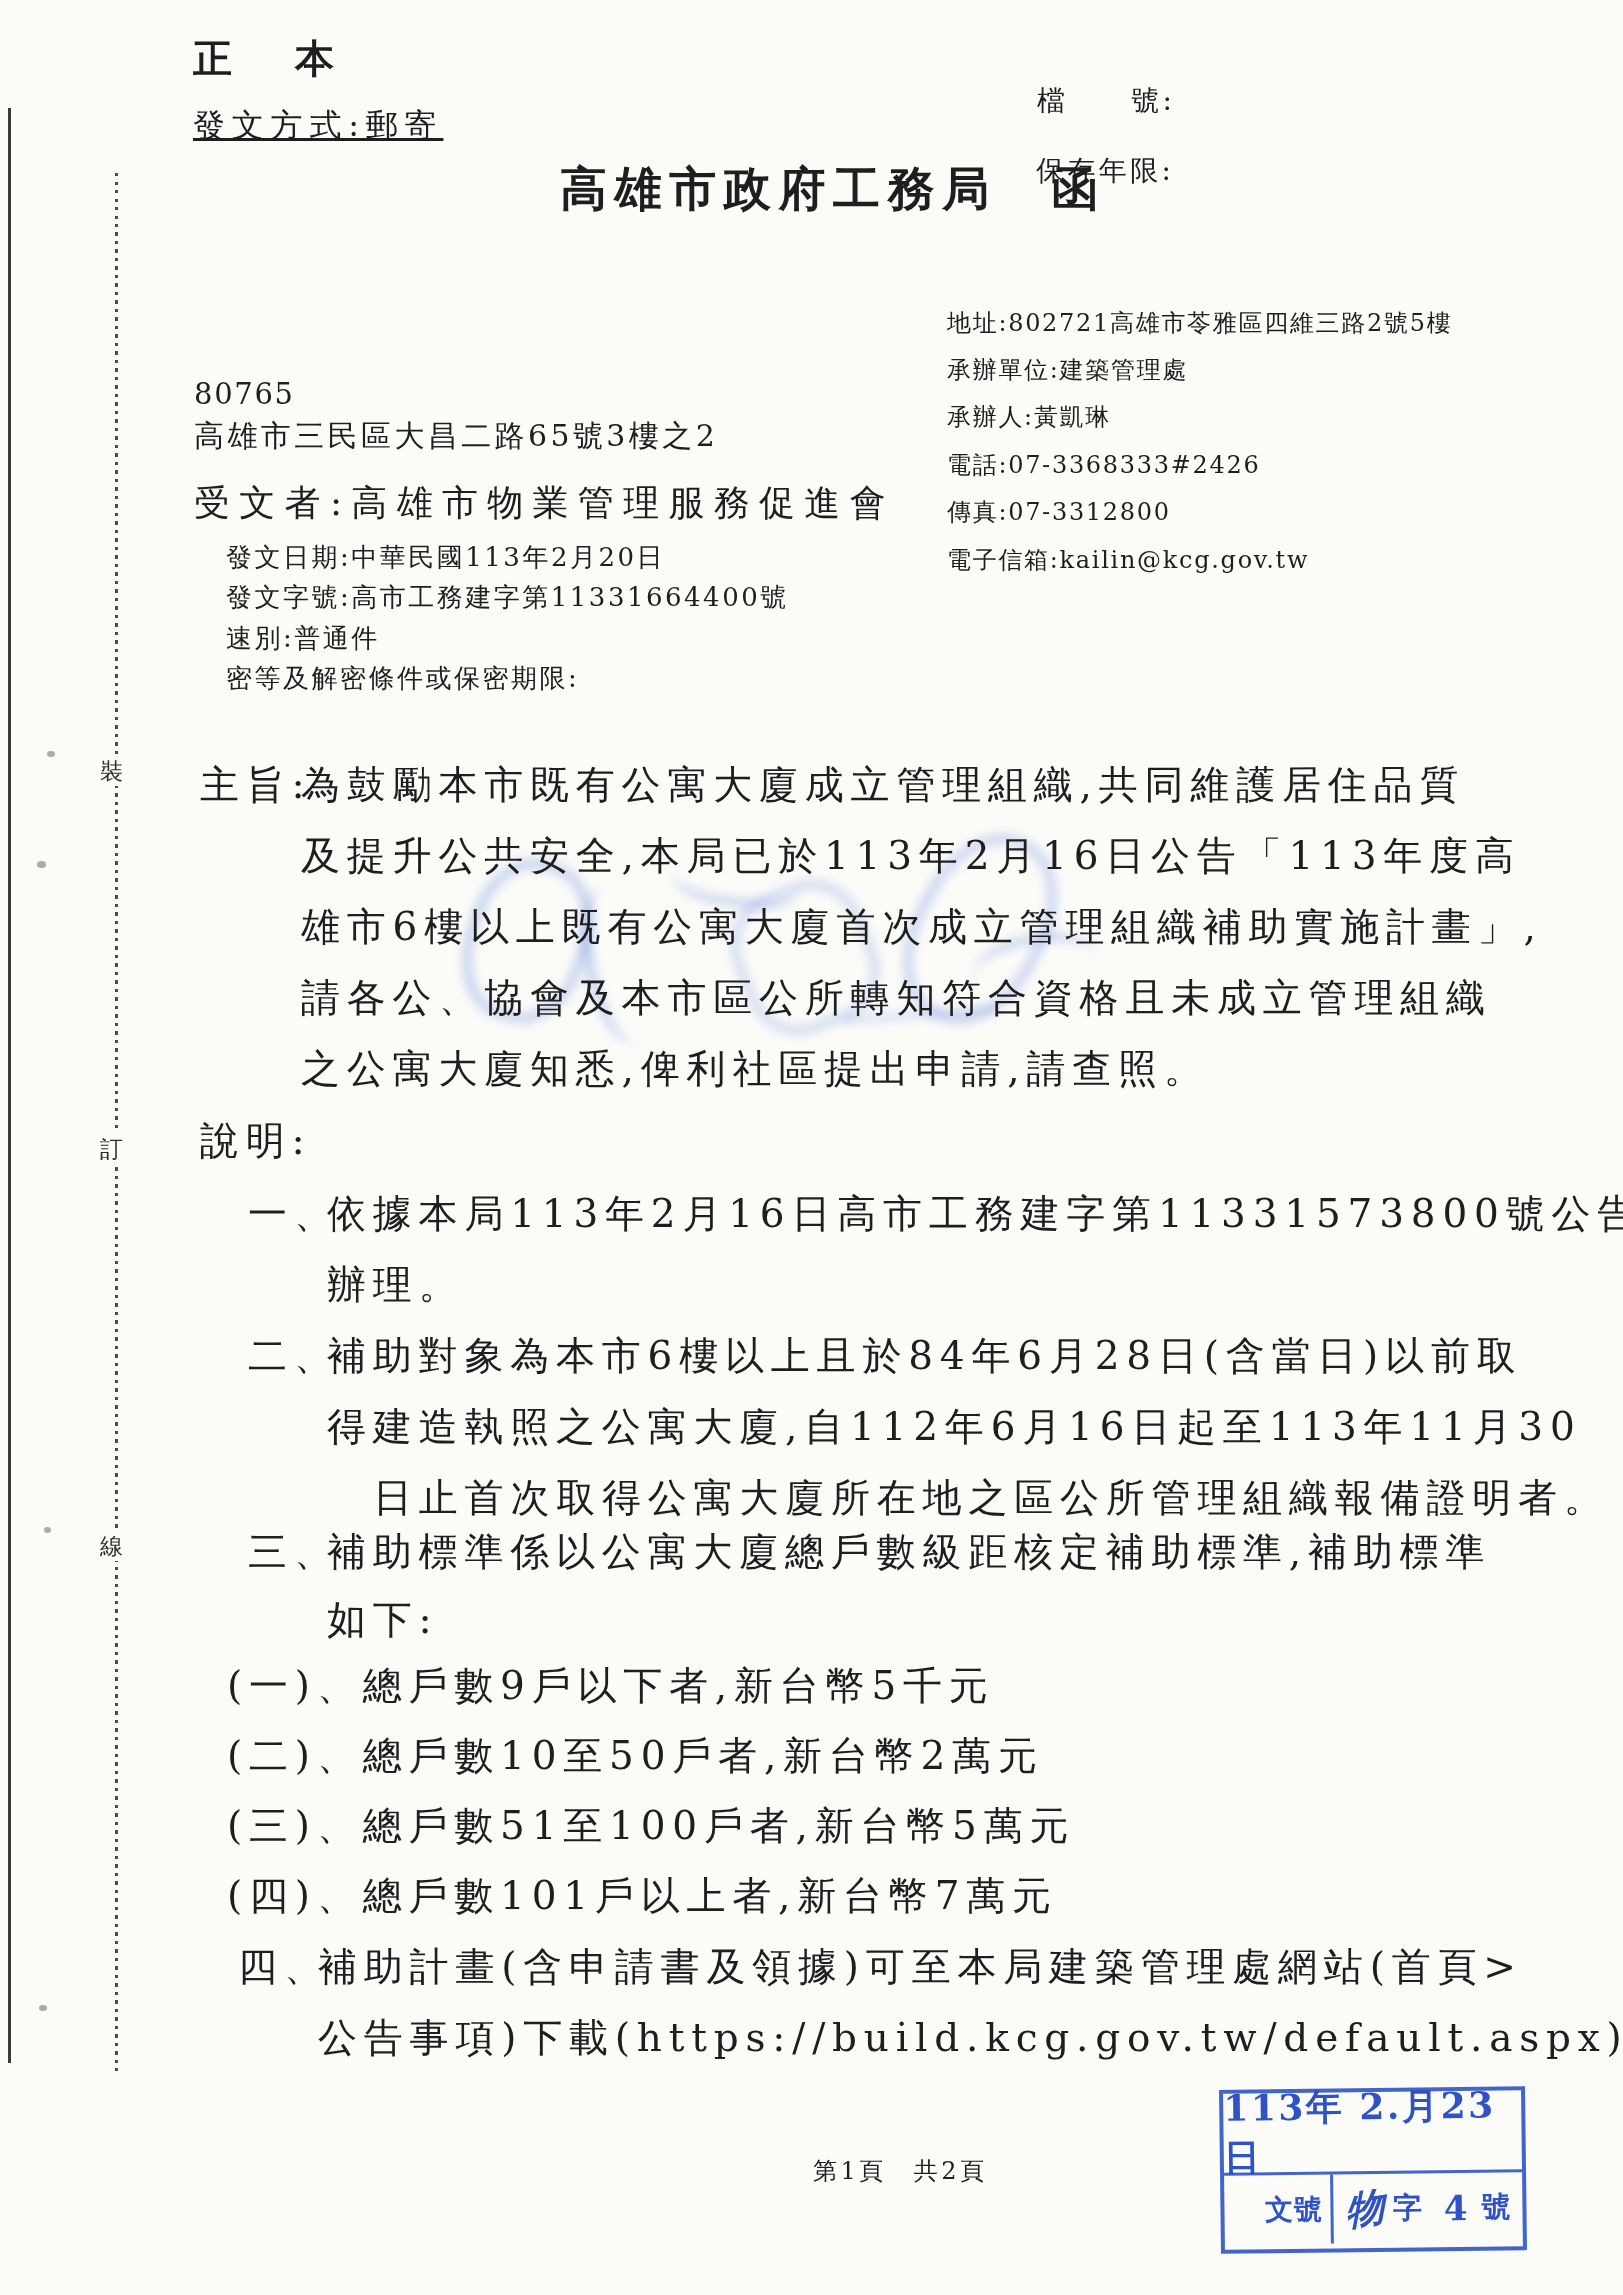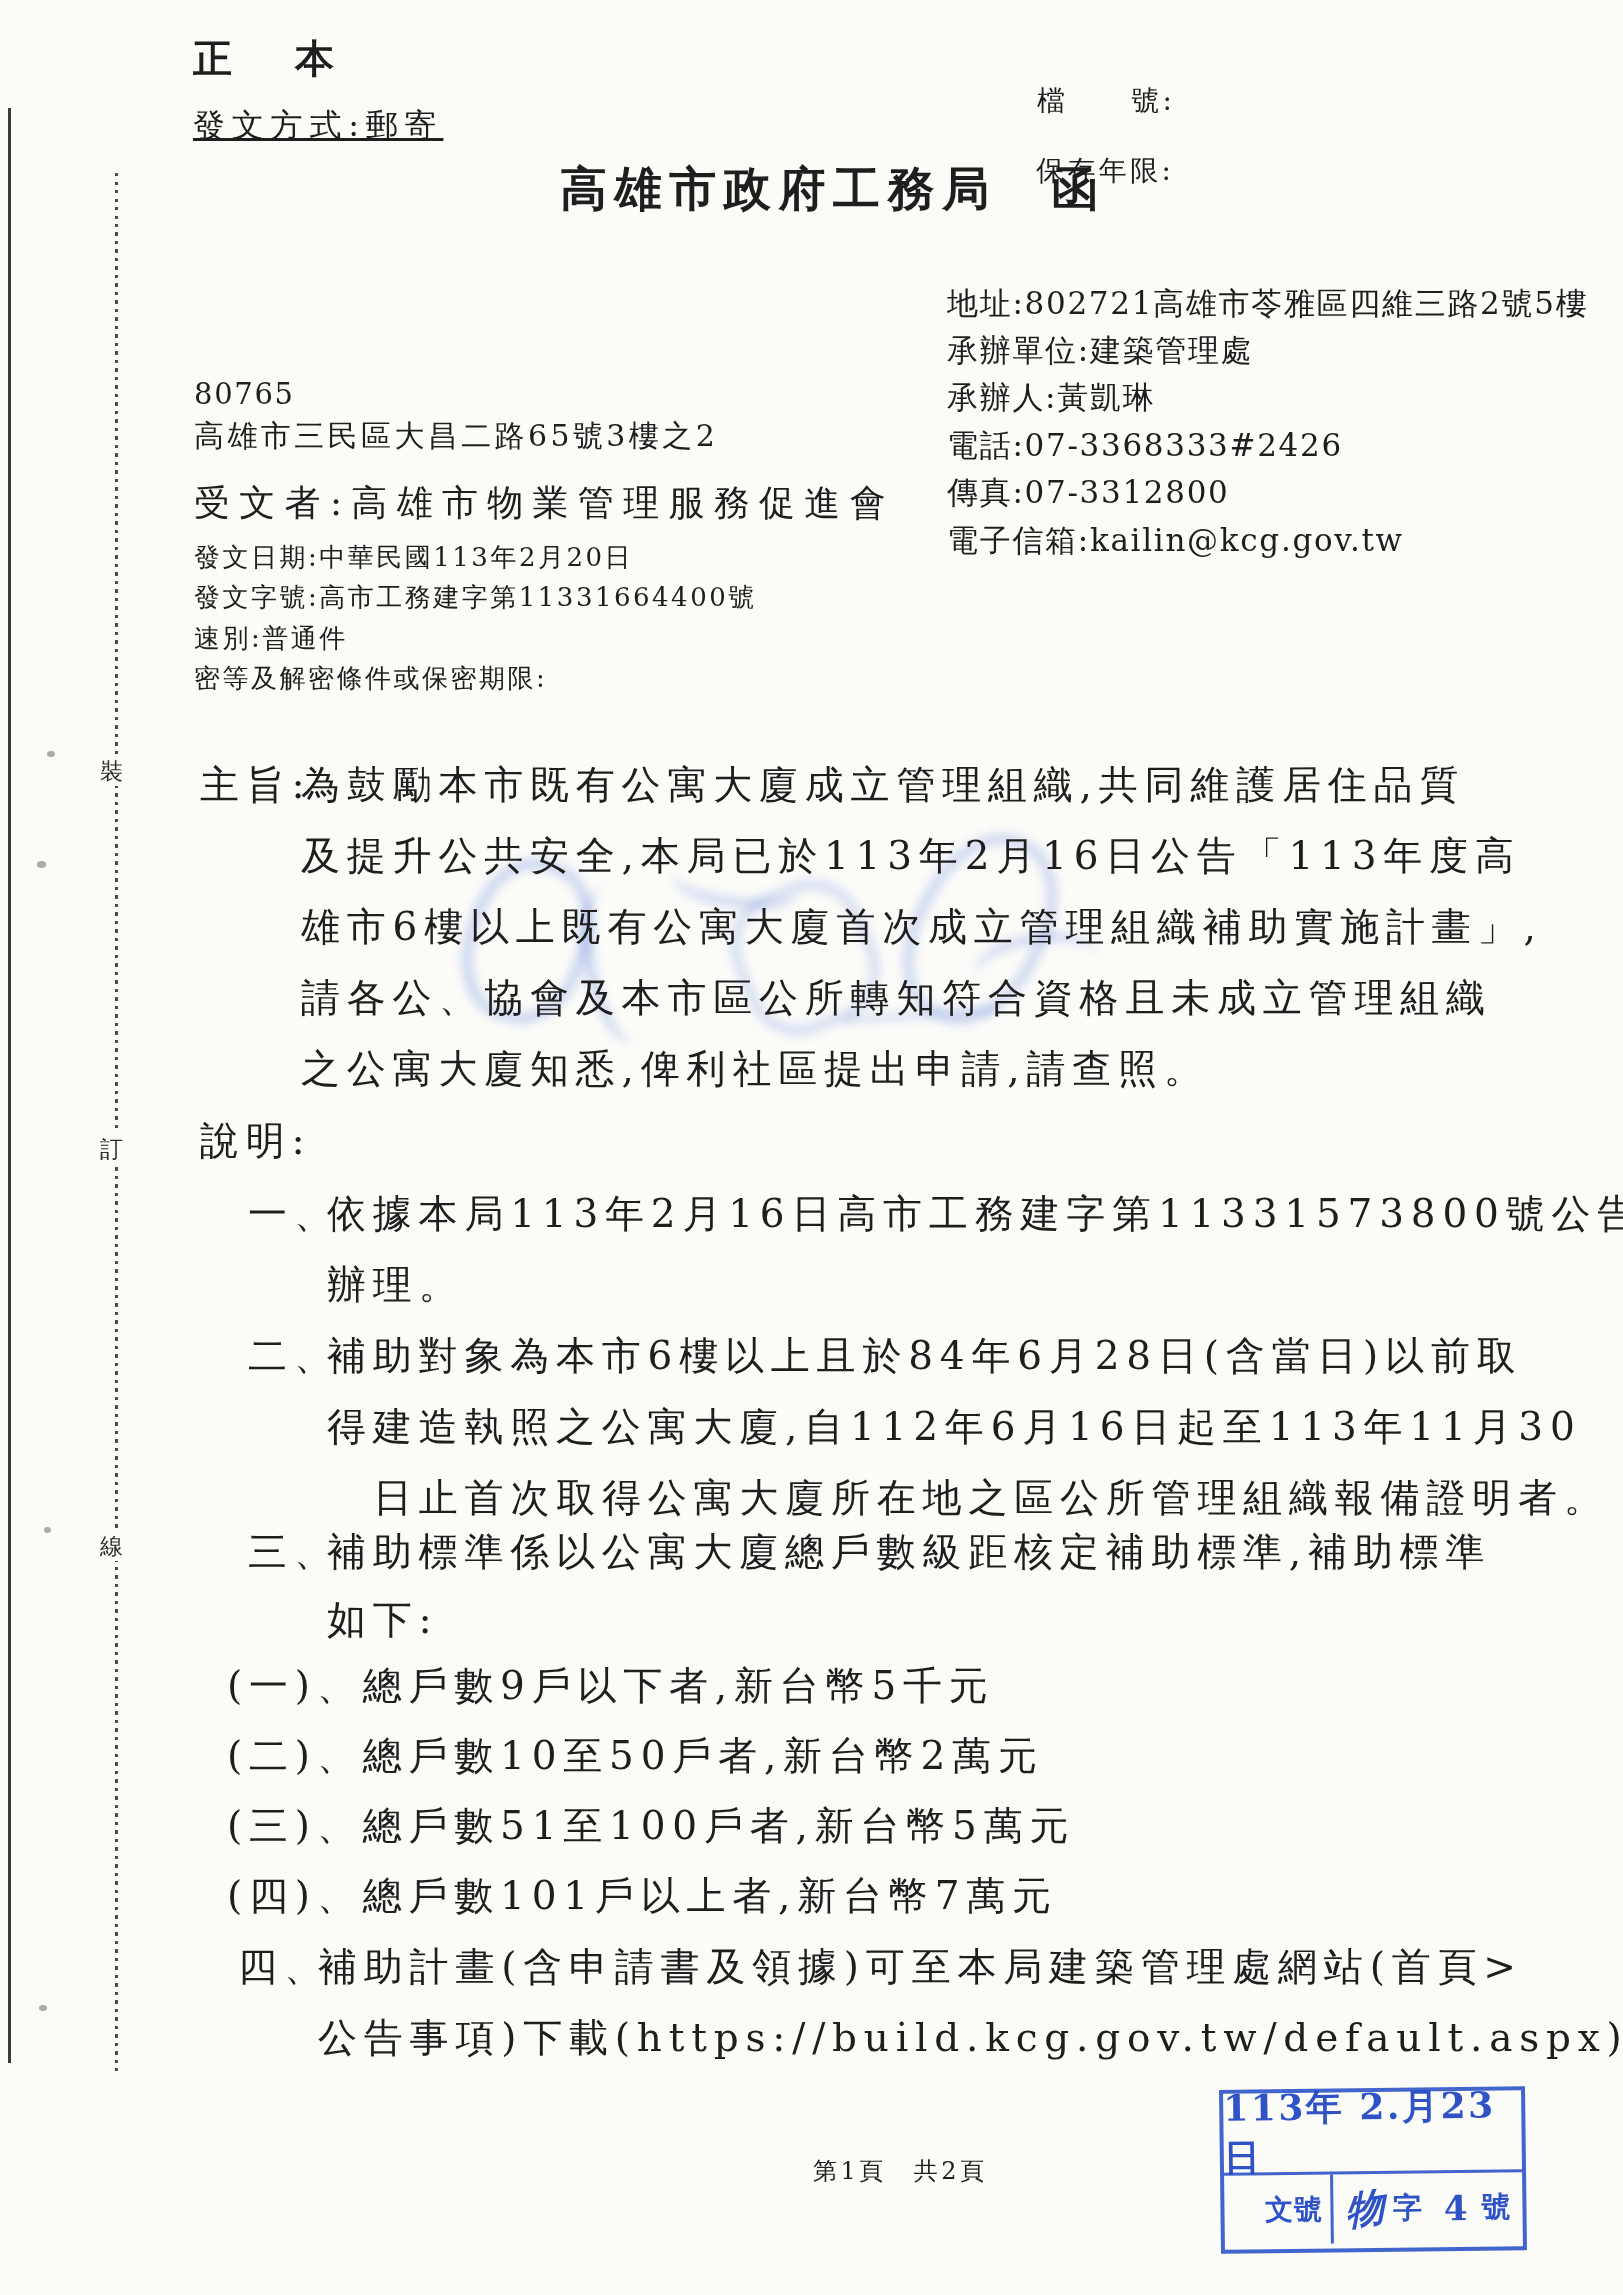--- a/index.html
+++ b/index.html
@@ -8,25 +8,25 @@
     background:#fbfbf8;
     font-family:"DejaVu Serif","Liberation Serif",serif;
     color:#1e1e1e;overflow:hidden;
   }
   .t{position:absolute;white-space:nowrap;line-height:1.15;}
 
   .copy-type{font-size:39px;letter-spacing:12px;font-weight:bold;}
   .delivery{font-size:32px;letter-spacing:6.8px;text-decoration:underline;}
   .filehdr{font-size:28px;letter-spacing:3.4px;}
   .doc-title{font-size:47px;letter-spacing:7.6px;font-weight:bold;}
-  .sender-line{font-size:31px;letter-spacing:1.7px;}
+  .sender-line{font-size:24px;letter-spacing:1.7px;margin-top:24px;}
   .zip{font-size:29px;letter-spacing:1.7px;}
   .raddr{font-size:30px;letter-spacing:3.4px;}
   .recipient{font-size:36px;letter-spacing:9.3px;}
-  .meta-line{font-size:26px;letter-spacing:2.5px;}
+  .meta-line{font-size:26px;letter-spacing:2.5px;margin-left:32px;}
   .body-line{font-size:39px;letter-spacing:6.8px;}
   .footer-line{font-size:24px;letter-spacing:3.4px;}
   .margin-ch{font-size:23px;color:#2c2c2c;background:#fbfbf8;padding:2.5px 0;}
 
   
   .edge-line{position:absolute;left:7.6px;top:108px;width:3.4px;height:1955px;background:#171717;opacity:.85;}
 
   
   .dotline{
     position:absolute;left:115px;top:173px;width:2.5px;height:1898px;

